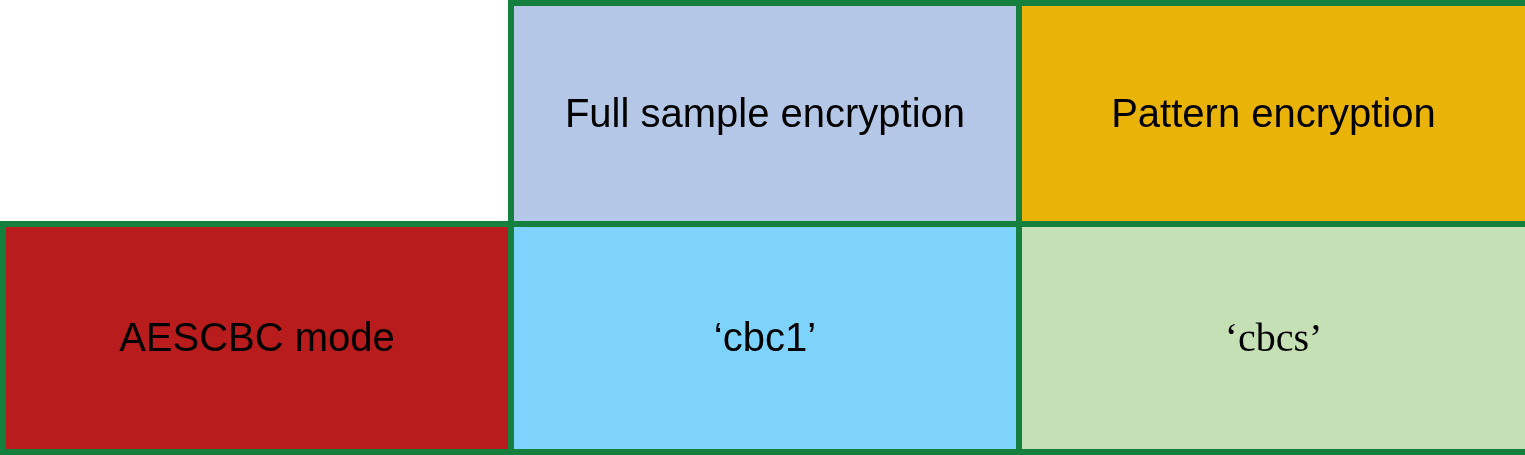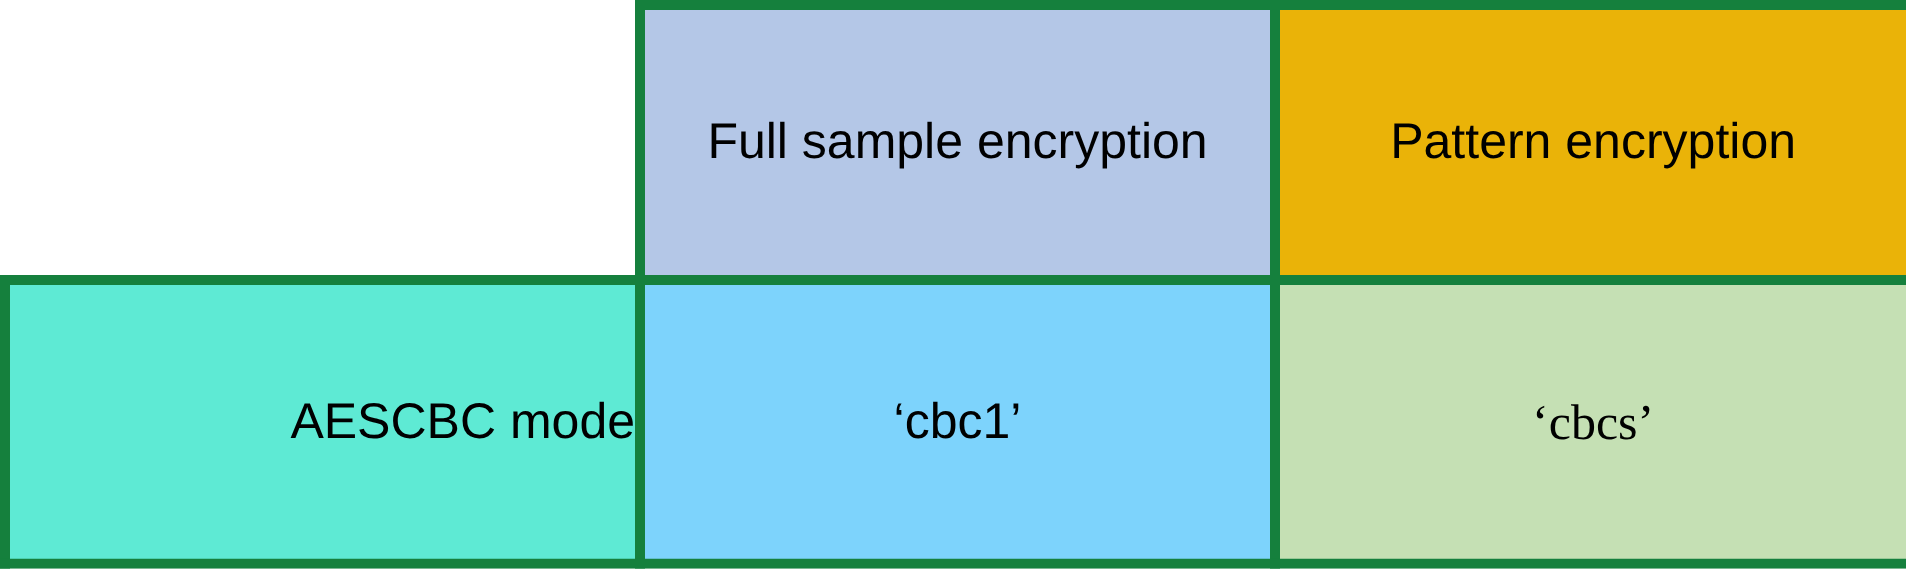--- a/index.html
+++ b/index.html
@@ -10,21 +10,21 @@
   table.scheme {
     border-collapse: collapse;
     table-layout: fixed;
     width: 1525px;
     height: 455px;
     font-family: "Liberation Sans", "DejaVu Sans", sans-serif;
     font-size: 40px;
     color: #000000;
   }
   table.scheme td {
-    border: 8px solid #15803d;
+    border: 6px solid #15803d;
     text-align: center;
     vertical-align: middle;
     padding: 0;
     overflow: hidden;
   }
   table.scheme td.corner {
     border: none;
   }
   col.c1 { width: 508px; }
   col.c2 { width: 508px; }
@@ -42,18 +42,18 @@
       <col class="c2">
       <col class="c3">
   </colgroup>
   <tbody>
       <tr class="r1">
     <td class="corner" style="background: rgb(255, 255, 255);"></td>
     <td style="background: rgb(180, 199, 231);">Full sample encryption</td>
     <td style="background: #eab308;">Pattern encryption</td>
   </tr>
   <tr class="r3">
-    <td style="background: #5eead4; text-align: right;">AESCBC mode</td>
+    <td style="background: #b91c1c;">AESCBC mode</td>
     <td style="background: #7dd3fc;">‘cbc1’</td>
     <td style="background: rgb(197, 224, 180); font-family: Liberation Serif, serif;">‘cbcs’</td>
   </tr>
 </tbody>
   </table>
 
 </body></html>

